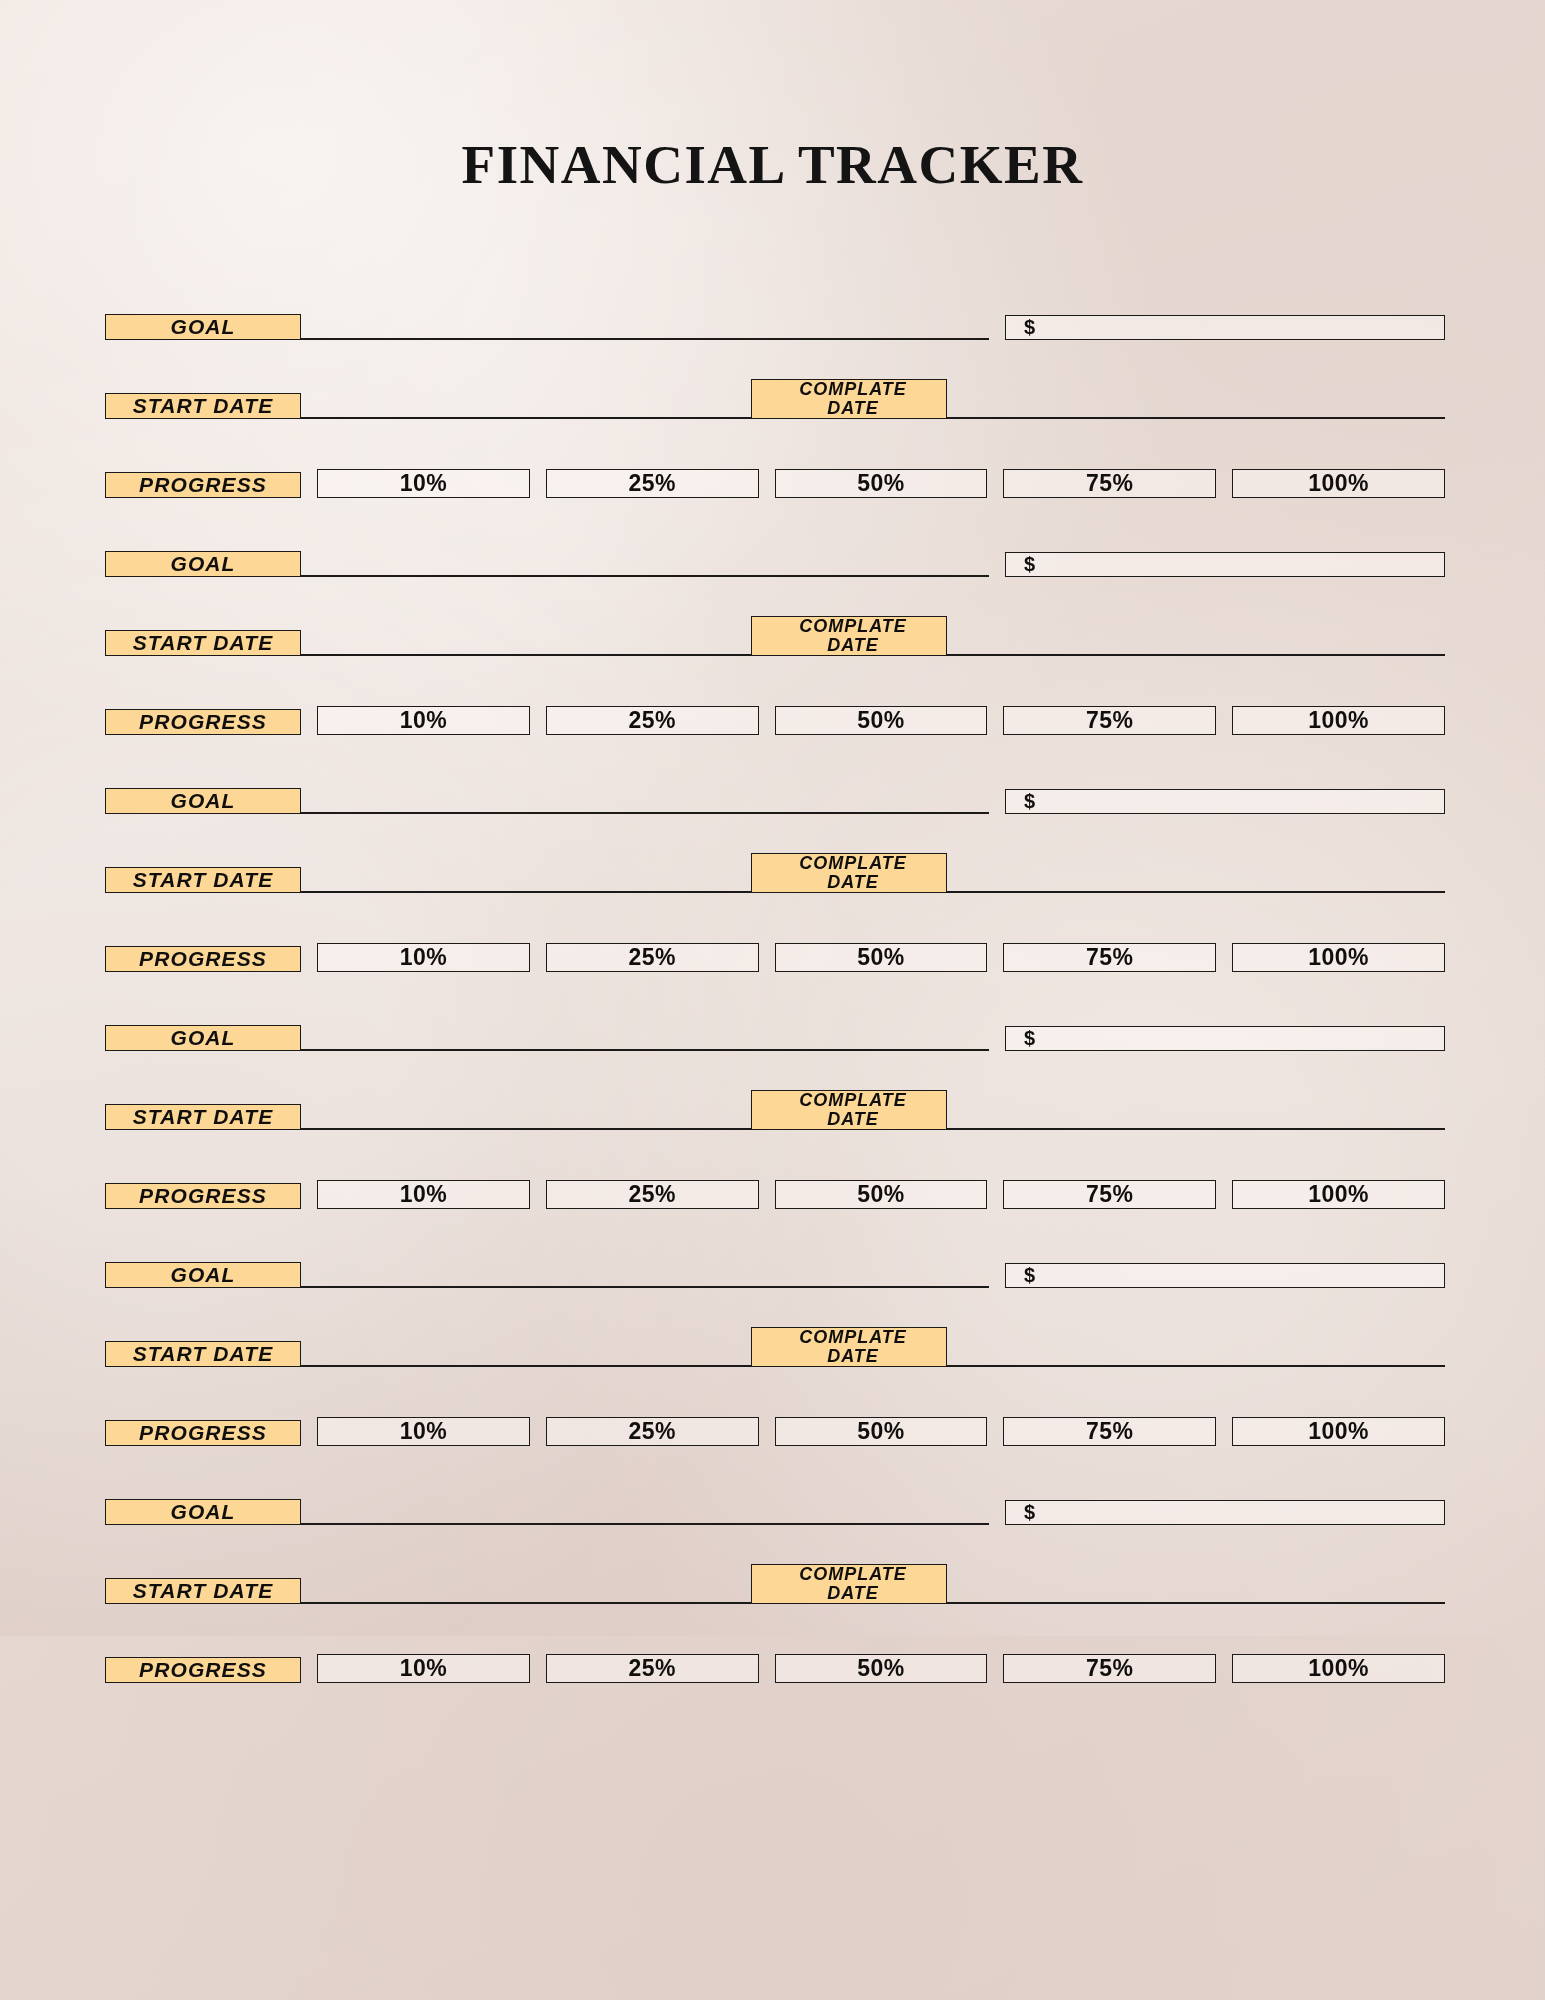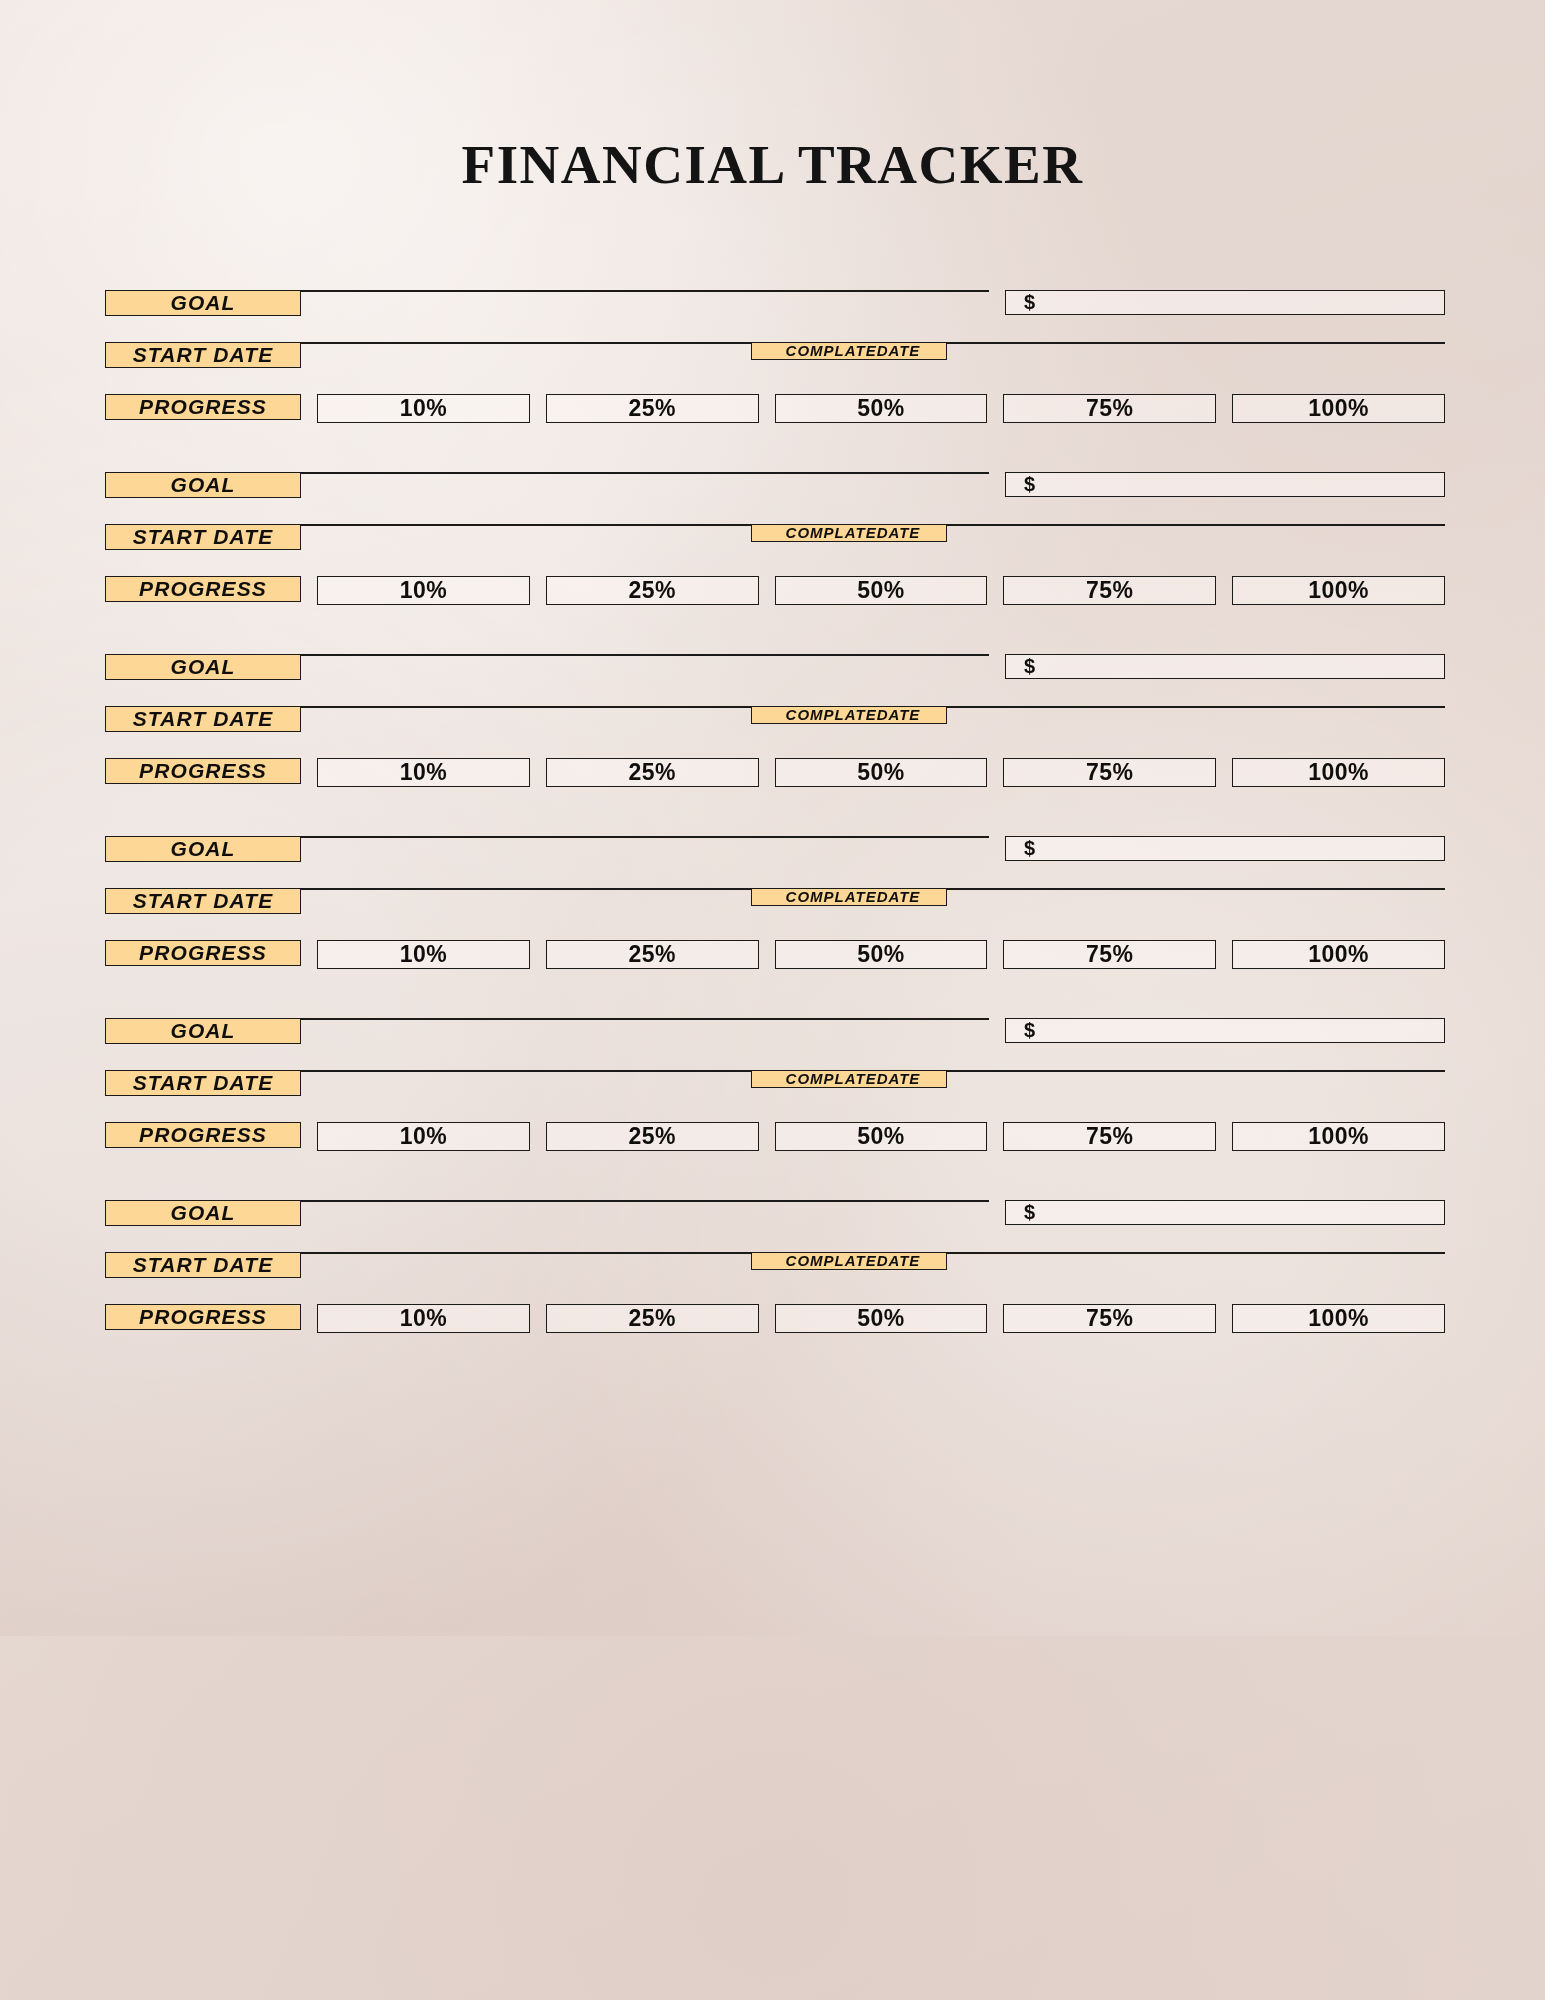--- a/index.html
+++ b/index.html
@@ -53,22 +53,22 @@
     position: absolute;
     left: 105px;
     top: 290px;
     width: 1340px;
   }
   .block {
     margin-bottom: 28px;
   }
   .row {
     display: flex;
-    align-items: flex-start;
-    margin-bottom: 2px;
+    align-items: flex-end;
+    margin-bottom: 29px;
     height: 50px;
   }
   .label {
     background: #fcd795;
     border: 1.6px solid #1c1a18;
     box-sizing: border-box;
     display: flex;
     align-items: center;
     justify-content: center;
     font-family: "Liberation Sans", sans-serif;
@@ -77,24 +77,24 @@
     font-size: 21px;
     letter-spacing: 1.1px;
     color: #100f0e;
     text-transform: uppercase;
   }
   .label.goal { width: 196px; }
   .label.start { width: 196px; }
   .label.progress { width: 196px; }
   .label.complete {
     width: 196px;
-    font-size: 15px;
+    font-size: 18px;
     line-height: 1.05;
     text-align: center;
-    flex-direction: row;
+    flex-direction: column;
     letter-spacing: 1px;
     padding-left: 8px;
   }
   .field {
     border: 1.6px solid #1c1a18;
     box-sizing: border-box;
     background: rgba(253,248,245,0.55);
     display: flex;
     align-items: center;
     padding-left: 18px;

